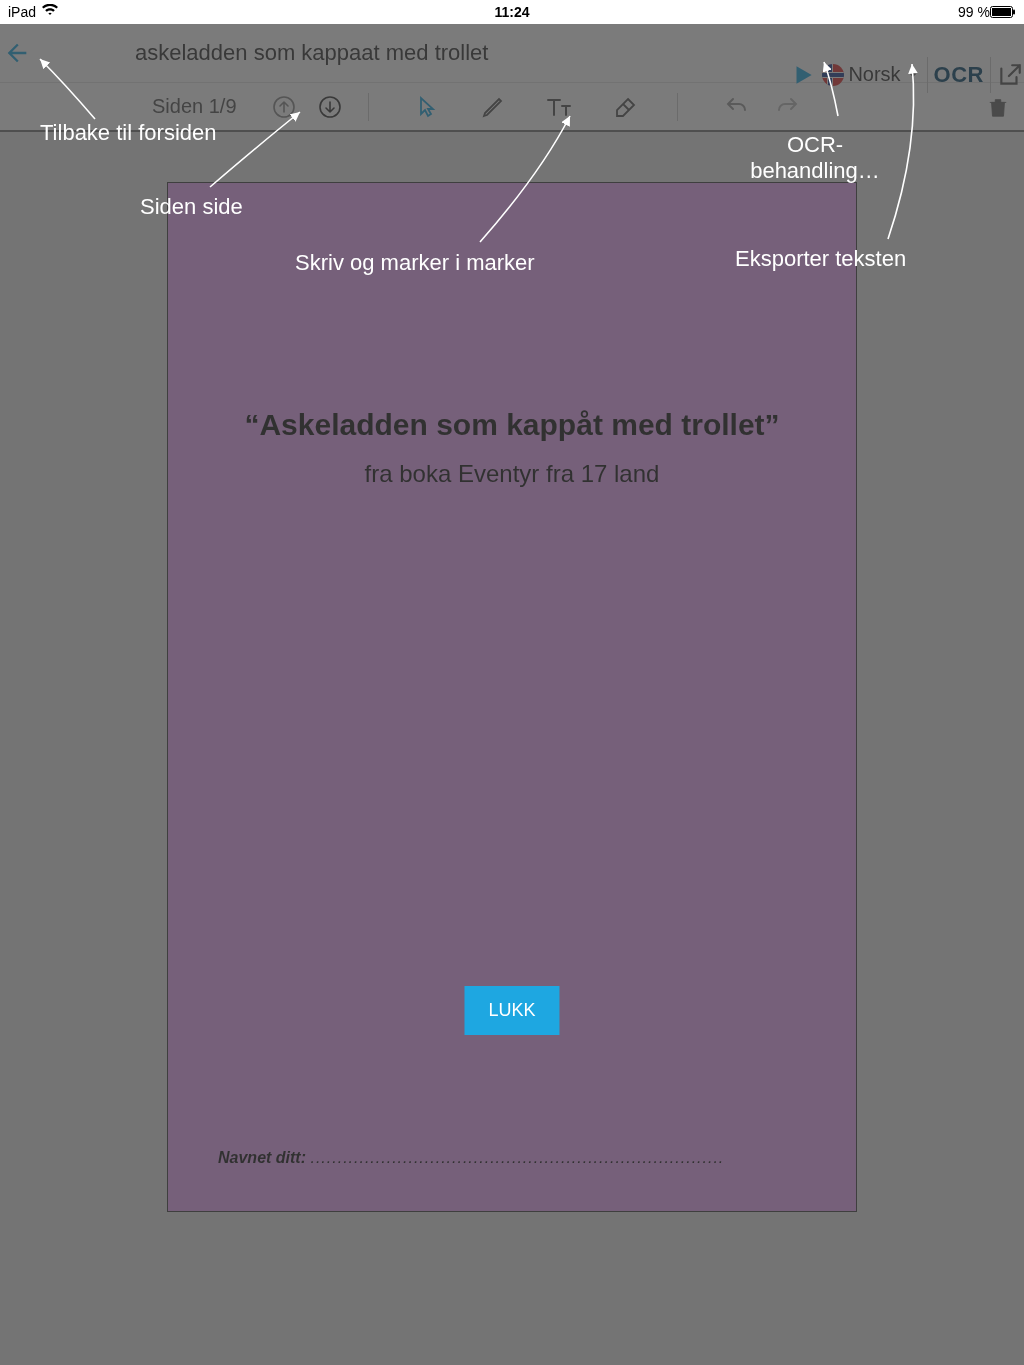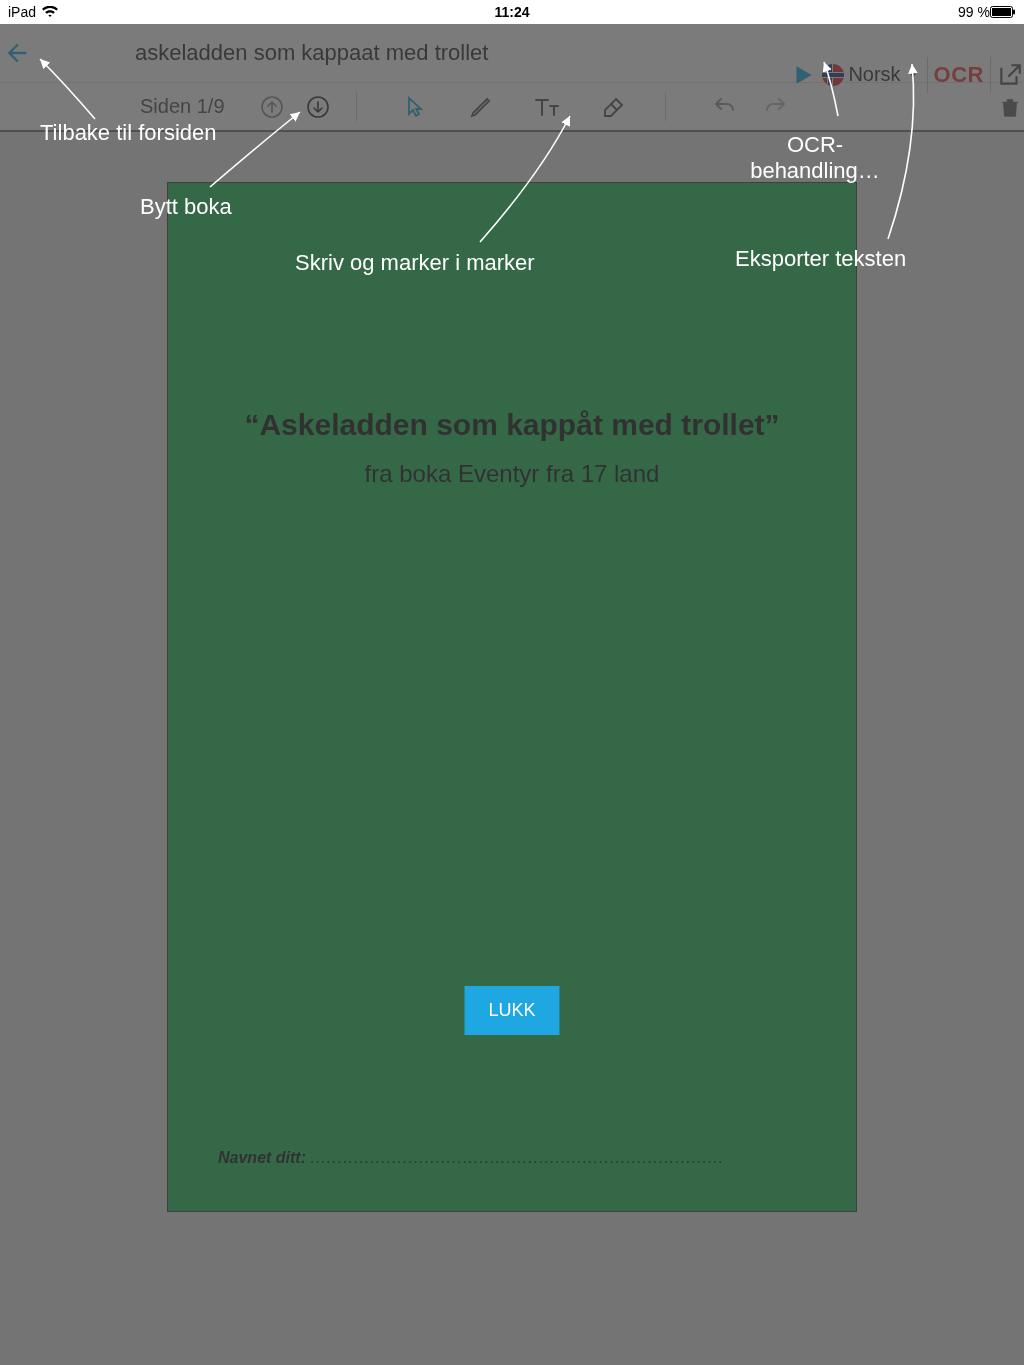--- a/index.html
+++ b/index.html
@@ -17,21 +17,21 @@
       display: flex;
       justify-content: space-between;
       align-items: center;
       height: 24px;
       padding: 0 8px;
       background: #ffffff;
       font-size: 14px;
       font-weight: 400;
       color: #000;
     }
-    .status-left { display: flex; align-items: center; gap: 6px; }
+    .status-left { display: flex; gap: 6px; }
     .status-center { position: absolute; left: 50%; transform: translateX(-50%); font-weight: 600; }
     .status-right { display: flex; align-items: center; }
     .wifi-icon svg, .battery-icon svg { display: block; }
 
     
     .header-bar {
       height: 58px;
       background: #ffffff;
       display: flex;
       align-items: center;
@@ -40,51 +40,51 @@
     }
     .back-btn { width: 32px; height: 32px; display: flex; align-items: center; justify-content: center; }
     .doc-title { font-size: 22px; color: #333; margin-left: 90px; }
     .header-right { margin-left: auto; display: flex; align-items: center; gap: 6px; margin-top: 43px; }
     .play-btn svg { display:block; }
     .lang-selector { display:flex; align-items:center; gap:4px; font-size:20px; color:#333; }
     .lang-flag { width:22px; height:22px; border-radius:50%; background:#e03131; position:relative; overflow:hidden; }
     .lang-flag::before { content:""; position:absolute; left:6px; top:0; width:4px; height:100%; background:#1c3f94; box-shadow: -1px 0 0 #fff, 1px 0 0 #fff; }
     .lang-flag::after  { content:""; position:absolute; top:9px; left:0; height:4px; width:100%; background:#1c3f94; box-shadow: 0 -1px 0 #fff, 0 1px 0 #fff; }
     .vsep { width:1px; height:36px; background:#ccc; }
-    .ocr-label { font-weight:700; font-size:22px; color:#ef4444; letter-spacing:0.5px; }
+    .ocr-label { font-weight:700; font-size:22px; color:#0c4a6e; letter-spacing:0.5px; }
     .share-btn svg { display:block; }
 
     
     .toolbar {
       height: 48px;
       background: #ffffff;
       border-top: 1px solid #e4e4e4;
       display: flex;
       align-items: center;
-      padding: 0 0;
+      padding: 0 12px;
       gap: 18px;
     }
     .page-indicator { font-size: 20px; color:#555; margin-left: 140px; min-width:100px; }
     .tb-icon { width:28px; height:28px; display:flex; align-items:center; justify-content:center; }
     .tb-sep { width:1px; height:28px; background:#ccc; margin:0 6px; }
 
     
     .doc-area {
       position: relative;
       background: #e9e9e9;
       height: calc(1365px - 24px - 58px - 48px);
       padding: 50px 0 0 0;
       display: flex;
       justify-content: center;
       border-top: 2px solid #777;
     }
     .page {
       width: 690px;
       height: 1030px;
-      background: #22c55e;
+      background: #f0abfc;
       border: 1px solid #444;
       position: relative;
       text-align: center;
     }
     .doc-heading { margin-top: 225px; font-size: 30px; font-weight: 700; color:#1b1b1b; }
     .doc-sub { margin-top: 18px; font-size: 24px; color:#1b1b1b; }
     .name-line { position:absolute; bottom: 44px; left: 50px; right: 50px; font-size:16px; font-weight:700; text-align:left; color:#1b1b1b;font-style:italic;}
     .name-dots { letter-spacing: 1px; font-weight:400; }
 
     
@@ -270,21 +270,21 @@
       <path d="M210 163 Q260 120 300 88" stroke="#fff" stroke-width="1.6" fill="none" marker-end="url(#ah)"></path>
 
       <path d="M480 218 Q540 150 570 92" stroke="#fff" stroke-width="1.6" fill="none" marker-end="url(#ah)"></path>
 
       <path d="M838 92 Q832 60 824 38" stroke="#fff" stroke-width="1.6" fill="none" marker-end="url(#ah)"></path>
 
       <path d="M888 215 Q920 120 912 40" stroke="#fff" stroke-width="1.6" fill="none" marker-end="url(#ah)"></path>
     </svg>
 
     <div class="tip-label tip-back">Tilbake til forsiden</div>
-    <div class="tip-label tip-page">Bytt boka</div>
+    <div class="tip-label tip-page">Siden side</div>
     <div class="tip-label tip-write">Skriv og marker i marker</div>
     <div class="tip-label tip-ocr">
        <span style="display:block; max-width:140px; white-space:normal; line-height:1.2;">OCR-behandling…</span>
     </div>
     <div class="tip-label tip-export">Eksporter teksten</div>
 
     <button class="close-tips">LUKK</button>
   </div>
 
 </div>

